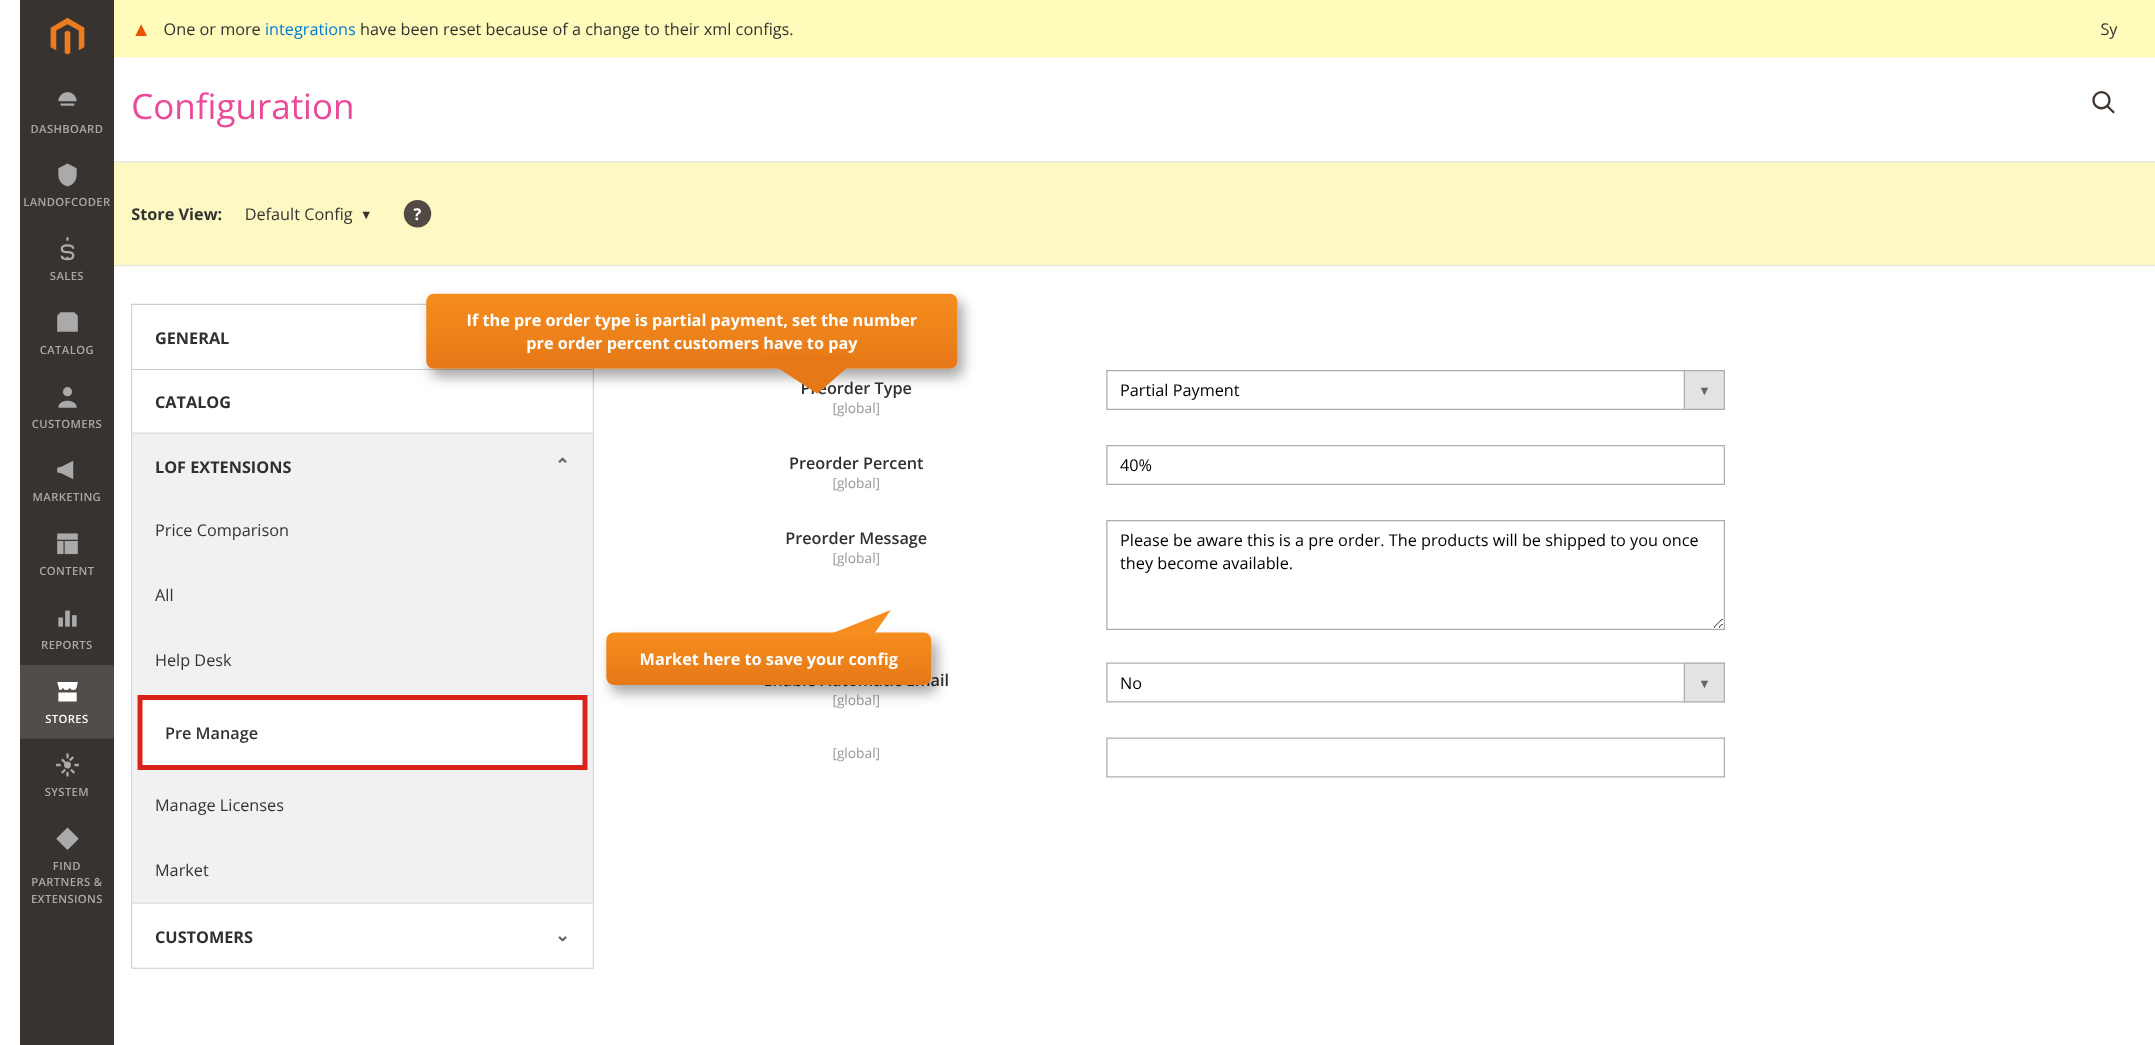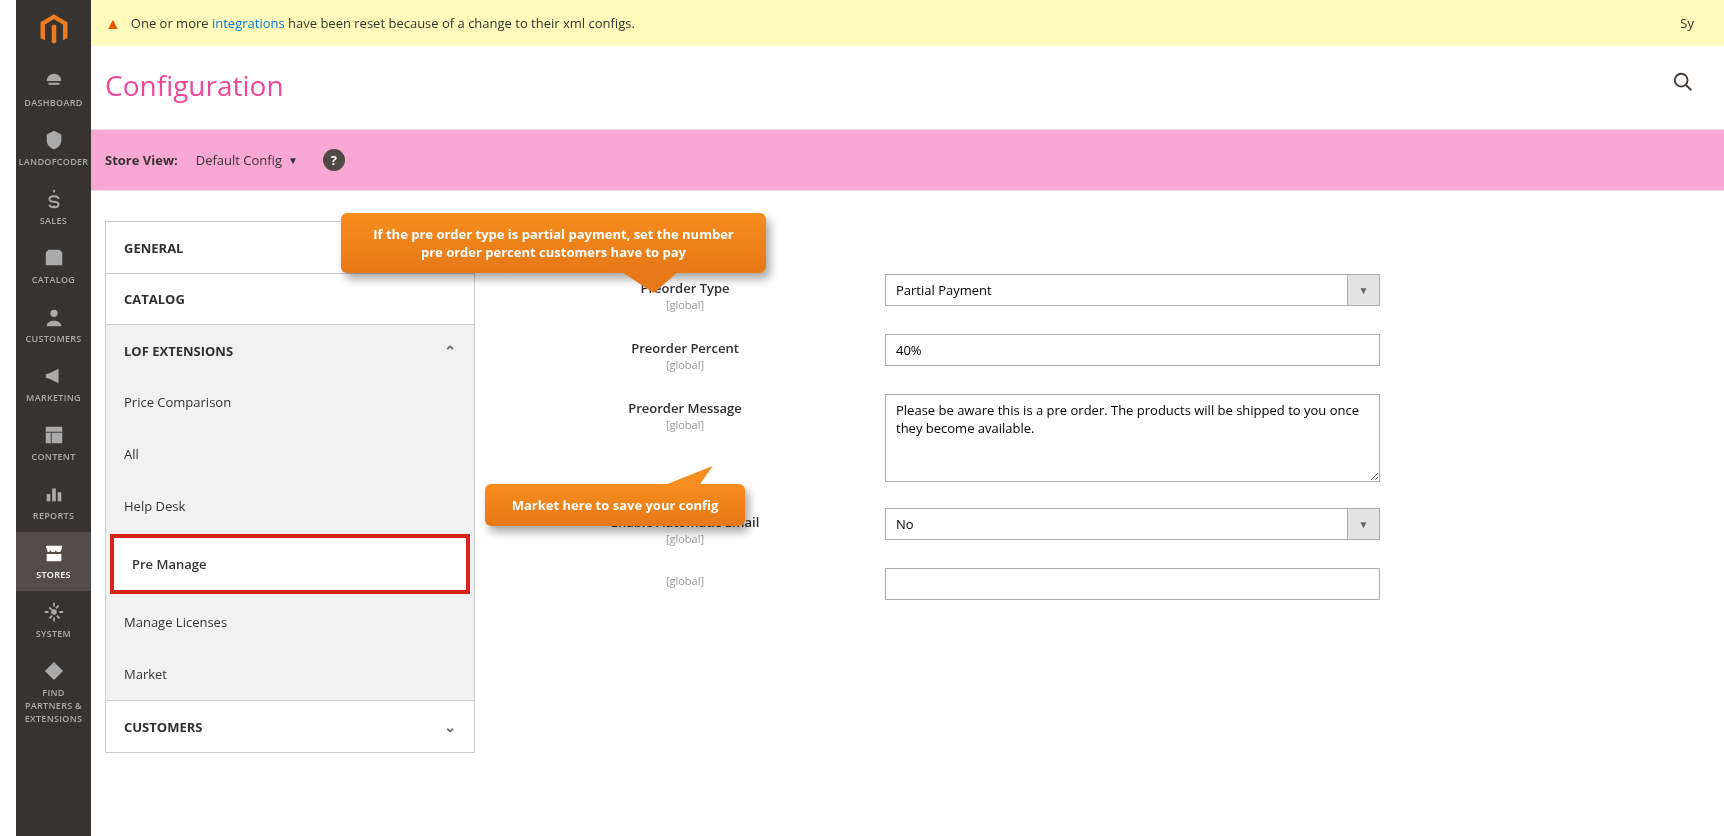--- a/index.html
+++ b/index.html
@@ -22,21 +22,21 @@
 .notification { background: #fffbbb; padding: 12px 30px; display: flex; align-items: center; color: #333; font-size: 13px; }
 .notification .warn { color: #eb5202; margin-right: 10px; font-size: 16px; }
 .notification a { color: #007bdb; text-decoration: none; }
 
 
 .page-head { padding: 20px 30px 25px 30px; display: flex; align-items: center; }
 .page-title { font-size: 28px; font-weight: 400; color: #ec4899; flex: 1; }
 .search-ico { font-size: 20px; cursor: pointer; }
 
 
-.store-bar { background: #f9a8d4; border-top: 1px solid #e3e3e3; border-bottom: 1px solid #e3e3e3; padding: 19px 30px; display: flex; align-items: center; font-size: 13px; }
+.store-bar { background: #fef9c3; border-top: 1px solid #e3e3e3; border-bottom: 1px solid #e3e3e3; padding: 30px 30px; display: flex; align-items: center; font-size: 13px; }
 .store-bar .lbl { font-weight: 700; margin-right: 18px; }
 .store-bar .val { display: flex; align-items: center; cursor: pointer; }
 .store-bar .caret { margin-left: 6px; font-size: 10px; }
 .store-bar .help { margin-left: 25px; width: 22px; height: 22px; background: #514943; color: #fff; border-radius: 50%; display: flex; align-items: center; justify-content: center; font-weight: 700; font-size: 13px; cursor: pointer; }
 
 
 .content { display: flex; padding: 30px; gap: 30px; position: relative; }
 
 
 .cfg-side { width: 370px; flex-shrink: 0; border: 1px solid #ccc; }

